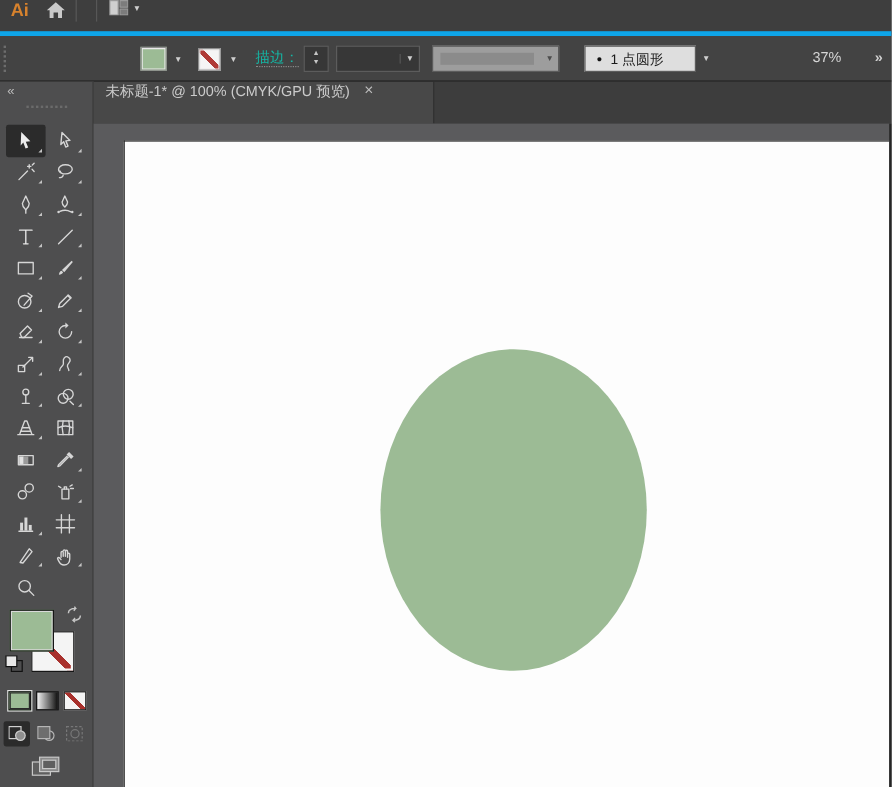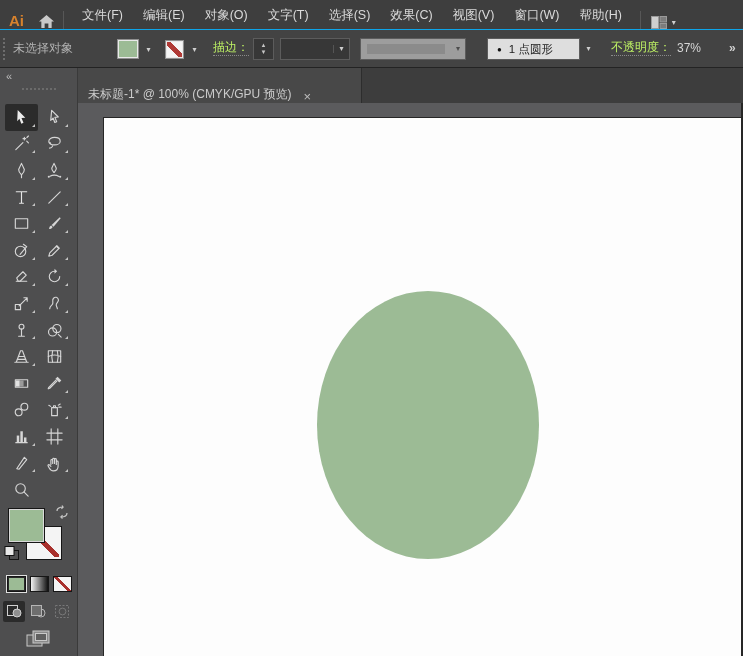--- a/index.html
+++ b/index.html
@@ -1,39 +1,39 @@
 <!DOCTYPE html>
 <html><head>
 <meta charset="utf-8">
 <style>
   * { margin:0; padding:0; box-sizing:border-box; }
   html,body { width:743px; height:656px; overflow:hidden; }
   body { font-family:"Liberation Sans","DejaVu Sans",sans-serif; background:#3e3e3e; color:#d8d8d8; }
   .app { width:743px; height:656px; display:flex; flex-direction:column; position:relative; }
 
   
-  .menubar { height:30px; background:#3e3e3e; border-bottom:1px solid #0ea5e9; display:flex; align-items:flex-end; flex:0 0 30px; }
+  .menubar { height:30px; background:#3e3e3e; border-bottom:4px solid #0ea5e9; display:flex; align-items:flex-start; flex:0 0 30px; }
   .logo { margin-left:9px; font-weight:bold; font-size:15px; color:#d7822d; letter-spacing:0; }
   .home { margin-left:13px; width:18px; height:16px; display:flex; align-items:center; justify-content:center; }
   .vsep { width:1px; height:18px; background:#575757; margin:0 8px; }
   .menu-items { display:flex; align-items:center; height:100%; }
   .menu-item { padding:0 10px; font-size:12.5px; color:#dadada; line-height:30px; cursor:default; }
   .arrange { display:flex; align-items:center; gap:5px; margin-left:2px; }
   .chev { font-size:8px; color:#cfcfcf; line-height:1; }
 
   
   .controlbar { height:38px; background:#434343; border-bottom:1px solid #232323; position:relative; flex:0 0 38px; }
   .cb-grip { position:absolute; left:3px; top:8px; height:22px; width:4px; border-left:2px dotted #6d6d6d; }
   .cb-status { position:absolute; left:13px; top:0; line-height:37px; font-size:12px; color:#b2b2b2; }
   .swatch { position:absolute; border:1px solid #8f8f8f; }
   .cb-fill { left:117px; top:9px; width:22px; height:20px; box-shadow:inset 0 0 0 1px #e9e9e9; }
   .cb-stroke { left:165px; top:10px; width:19px; height:19px; background:
      linear-gradient(45deg, transparent 41%, #b03a36 41%, #b03a36 59%, transparent 59%), #f5f5f5; box-shadow:inset 0 0 0 1px #e9e9e9; }
   .dropchev { position:absolute; width:15px; height:21px; display:flex; align-items:center; justify-content:center; }
-  .cb-label { position:absolute; top:0; line-height:37px; font-size:12px; color:#bef264;font-family:Liberation Mono, monospace; }
+  .cb-label { position:absolute; top:0; line-height:37px; font-size:12px; color:#14b8a6; }
   .cb-label .u { border-bottom:1px dotted #8a8a8a; }
   .stepper { position:absolute; left:253px; top:8px; width:21px; height:22px; background:#373737; border:1px solid #5c5c5c; display:flex; flex-direction:column; align-items:center; justify-content:center; }
   .stepper span { font-size:6px; line-height:7px; color:#c6c6c6; }
   .select { position:absolute; top:8px; height:22px; border:1px solid #5c5c5c; background:#373737; display:flex; align-items:center; }
   .sel-weight { left:280px; width:70px; }
   .sel-weight .sc { margin-left:auto; width:16px; text-align:center; border-left:1px solid #555; }
   .sel-profile { left:360px; width:106px; background:#9d9d9d; }
   .sel-profile .bar { flex:1; height:10px; margin:0 6px; background:#8b8b8b; }
   .sel-profile .sc { width:14px; text-align:center; color:#4d4d4d; }
   .sel-brush { left:487px; width:93px; background:#dedede; color:#1c1c1c; font-size:11.5px; padding-left:9px; gap:7px; }
@@ -72,65 +72,53 @@
   .mode-btn { position:absolute; top:533px; width:22px; height:21px; display:flex; align-items:center; justify-content:center; border-radius:2px; }
   .mode-btn svg { width:15px; height:13px; }
   .mode-1 { left:3px; background:#2b2b2b; }
   .mode-2 { left:27px; }
   .mode-3 { left:51px; opacity:.4; }
   .screen-mode { position:absolute; left:24px; top:561px; width:28px; height:20px; }
 
   
   .docarea { flex:1; display:flex; flex-direction:column; min-width:0; }
   .tabbar { height:35px; background:#3d3d3d; display:flex; flex:0 0 35px; }
-  .tab { width:284px; background:#484848; border-right:1px solid #2d2d2d; display:flex; align-items:flex-end; padding:0 10px; }
+  .tab { width:284px; background:#484848; border-right:1px solid #2d2d2d; display:flex; align-items:flex-start; padding:0 10px; }
   .tab-title { font-size:12px; color:#cbcbcb; white-space:nowrap; }
   .tab-close { margin-left:12px; font-size:13px; color:#bdbdbd; line-height:1; }
   .canvas-area { flex:1; background:#5b5b5d; position:relative; overflow:hidden; border-right:2px solid #262626; }
   .artboard { position:absolute; left:25px; top:14px; right:0; bottom:0; background:#fdfdfd; border-top:1px solid #262626; border-left:1px solid #262626; }
   .artboard svg { position:absolute; left:0; top:0; width:100%; height:100%; }
 </style>
 </head>
 <body>
 
 <div class="app">
 
   <div class="menubar">
     <span class="logo">Ai</span>
     <span class="home">
       <svg viewBox="0 0 18 16" width="17" height="15">
           <path d="M9 1 L17 8 H14.5 V15 H11 V10 H7 V15 H3.5 V8 H1 Z" fill="#c9c9c9"></path>
         </svg>
     </span>
     <span class="vsep"></span>
-    <div class="menu-items">
-        <div class="menu-item">文件(F)</div>
-        <div class="menu-item">编辑(E)</div>
-        <div class="menu-item">对象(O)</div>
-        <div class="menu-item">文字(T)</div>
-        <div class="menu-item">选择(S)</div>
-        <div class="menu-item">效果(C)</div>
-        <div class="menu-item">视图(V)</div>
-        <div class="menu-item">窗口(W)</div>
-        <div class="menu-item">帮助(H)</div>
-      </div>
     <span class="vsep"></span>
     <div class="arrange">
       <svg width="16" height="13" viewBox="0 0 16 13">
         <rect x="0.5" y="0.5" width="7" height="12" fill="#cfcfcf" stroke="#9a9a9a"></rect>
         <rect x="9" y="0.5" width="6.5" height="5.5" fill="#7c7c7c" stroke="#9a9a9a"></rect>
         <rect x="9" y="7.5" width="6.5" height="5" fill="#7c7c7c" stroke="#9a9a9a"></rect>
       </svg>
       <span class="chev">▾</span>
     </div>
   </div>
 
   <div class="controlbar">
     <span class="cb-grip"></span>
-    <span class="cb-status">未选择对象</span>
 
     <span class="swatch cb-fill" style="background-color: rgb(156, 187, 149);"></span>
     <span class="dropchev" style="left:141px; top:9px;">
         <span class="chev">▾</span>
       </span>
 
     <span class="swatch cb-stroke"></span>
     <span class="dropchev" style="left:187px; top:9px;">
         <span class="chev">▾</span>
       </span>
@@ -152,21 +140,20 @@
     </span>
 
     <span class="select sel-brush">
       <span class="dot">●</span>
       <span>1 点圆形</span>
     </span>
     <span class="dropchev brush-chev">
         <span class="chev">▾</span>
       </span>
 
-    <span class="cb-label" style="left:611px;"><span class="u">不透明度：</span></span>
     <span class="cb-opacity-value">37%</span>
     <span class="cb-overflow">»</span>
   </div>
 
   <div class="main">
 
     <div class="toolbar">
       <span class="tb-collapse">«</span>
       <span class="tb-grip"></span>
       <div class="tools-grid">

